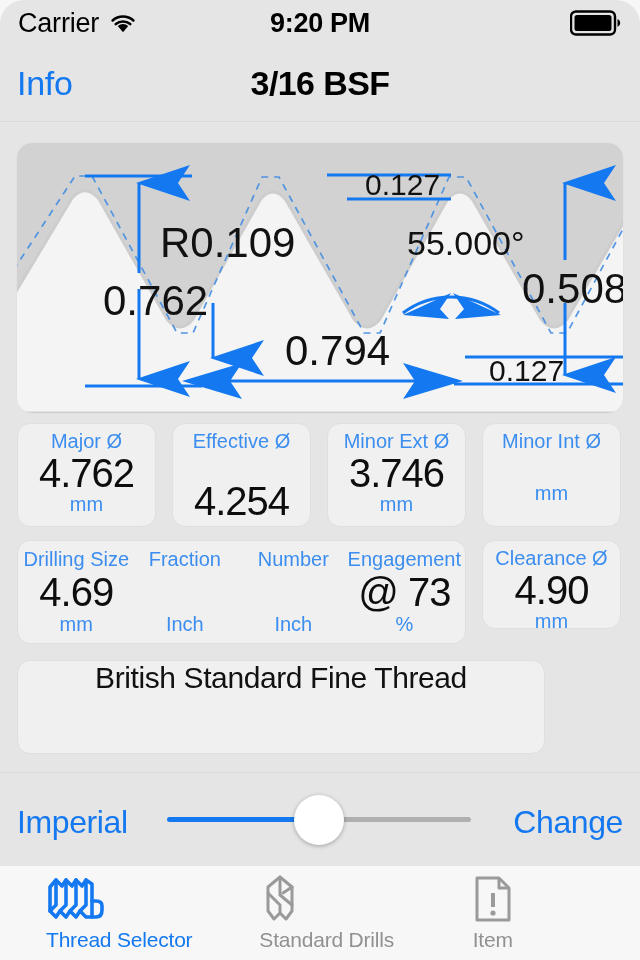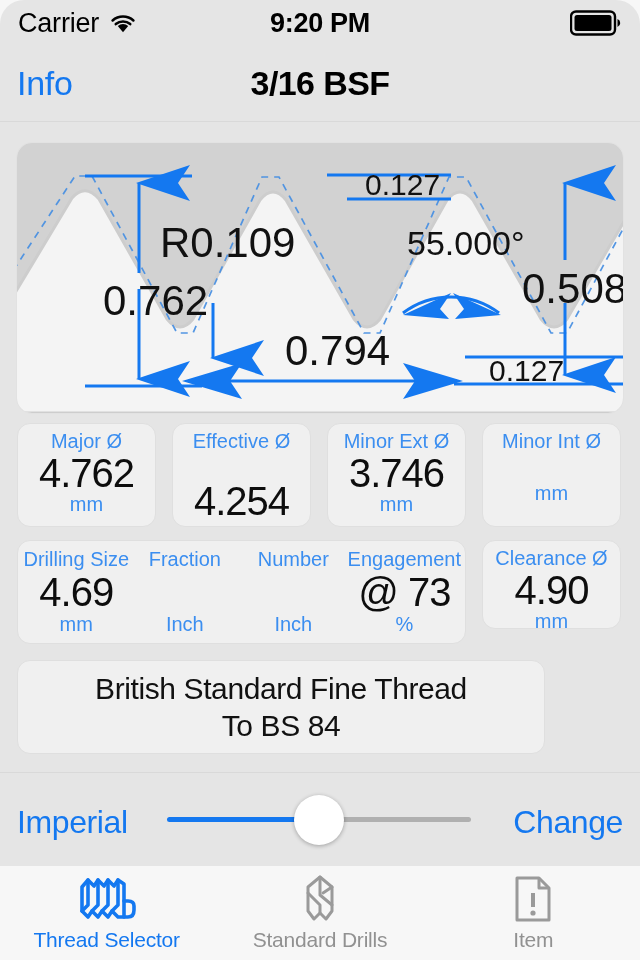--- a/index.html
+++ b/index.html
@@ -87,21 +87,21 @@
     background:#f0f0f0; border:1px solid #dfdfdf; border-radius:13px;
     display:flex; flex-direction:column; align-items:center;
     justify-content:space-between; padding:6px 2px;
   }
 
   
   .desc-card {
     position:absolute; left:17px; top:660px; width:528px; height:94px;
     background:#f0f0f0; border:1px solid #dfdfdf; border-radius:13px;
     display:flex; flex-direction:column; align-items:center;
-    justify-content:center; gap:3px;
+    gap:3px;
   }
   .desc-line { font-size:30px; color:#111; letter-spacing:-0.4px; }
 
   
   .slider-row {
     position:absolute; left:0; top:772px; width:640px; height:100px;
     border-top:1px solid #d9d9d9; border-bottom:1px solid #d0d0d0;
     display:flex; align-items:center;
   }
   .unit-label {
@@ -128,22 +128,22 @@
     background:#fff; border-radius:50%;
     box-shadow:0 1px 4px rgba(0,0,0,.3); cursor:pointer;
   }
 
   
   .tabbar {
     position:absolute; left:0; top:866px; width:640px; height:94px;
     background:#f7f7f7; display:flex;
   }
   .tab {
-    flex:1; display:flex; flex-direction:column; align-items:center;
-    justify-content:center; gap:4px; cursor:pointer;
+    flex:1; display:flex; flex-direction:column; align-items:flex-start;
+    justify-content:center; gap:4px; cursor:pointer;padding-left:46px;
   }
   .tab-label { font-size:21px; letter-spacing:-0.2px; }
   .tab.active .tab-label { color:#1478f0; }
   .tab.inactive .tab-label { color:#919191; }
   .tab-icon { height:50px; display:flex; align-items:center; }
 </style>
 </head>
 <body>
 
 <div id="app">
@@ -281,21 +281,20 @@
   </div>
 
   <div class="clear-card">
     <div class="metric-label">Clearance Ø</div>
     <div class="metric-value">4.90</div>
     <div class="metric-unit">mm</div>
   </div>
 
   <div class="desc-card">
     <div class="desc-line">British Standard Fine Thread</div>
-    <div class="desc-line">To BS 84</div>
   </div>
 
   <div class="slider-row">
     <span class="unit-label">Imperial</span>
     <div class="slider">
       <div class="track-fill"></div>
       <div class="track-rest"></div>
       <div class="thumb"></div>
     </div>
     <span class="change-label">Change</span>

